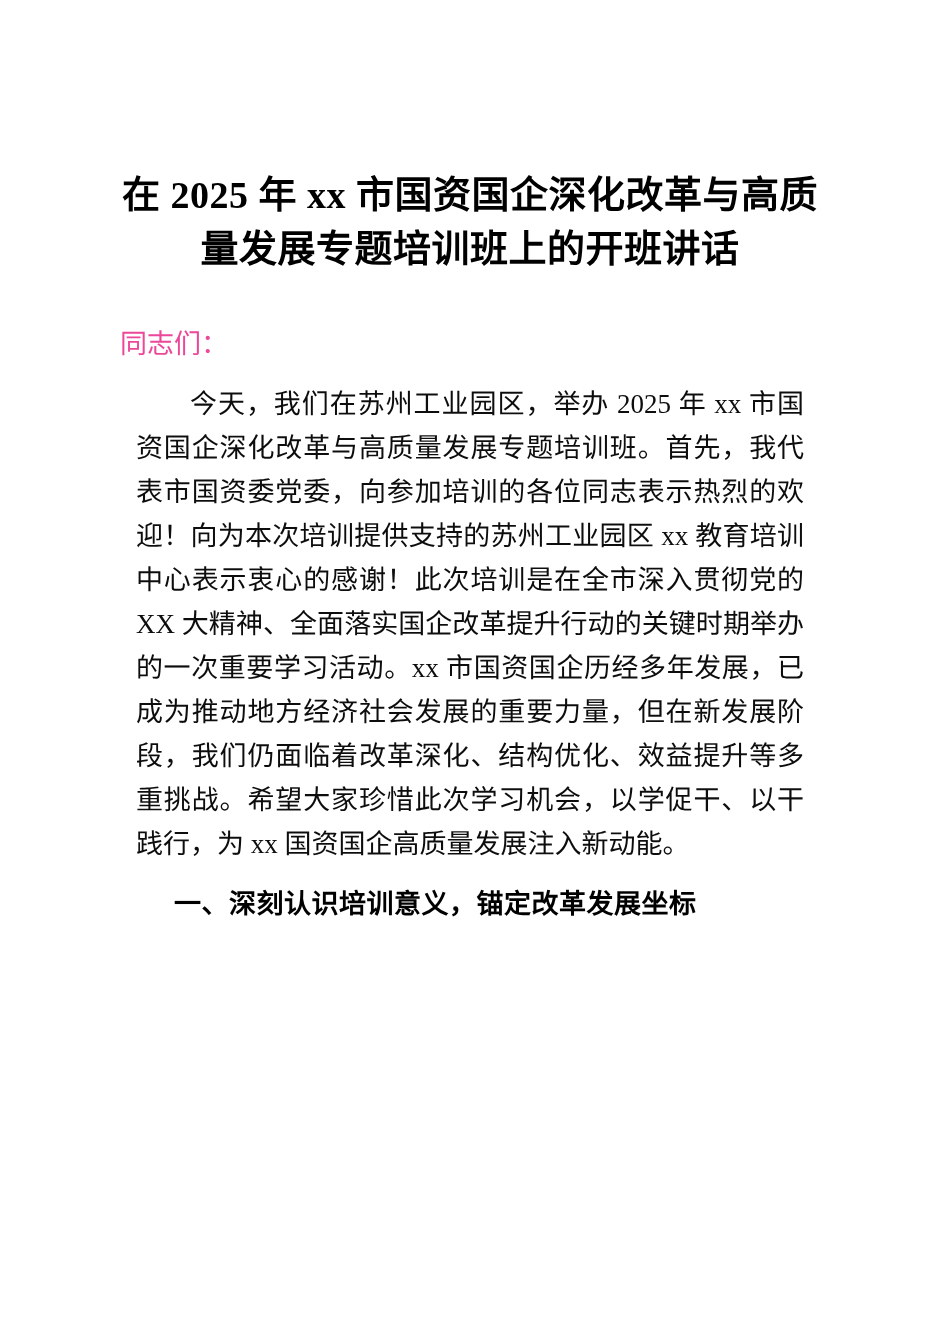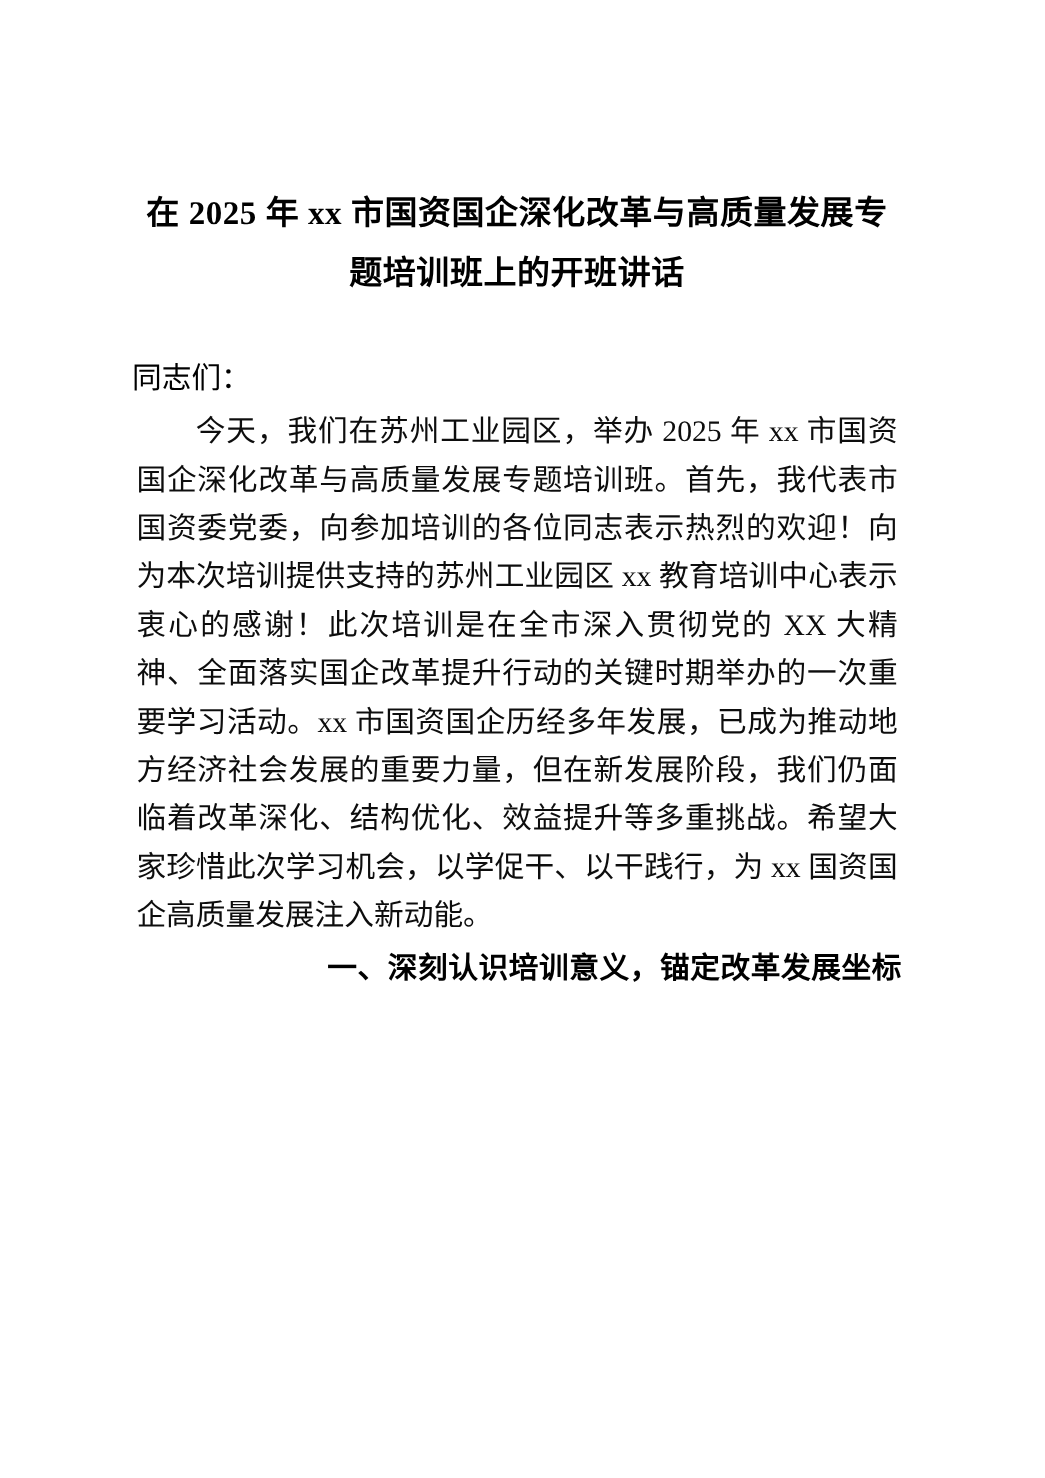--- a/index.html
+++ b/index.html
@@ -22,62 +22,62 @@
   .doc-body {
     position: absolute;
     left: 120px;
     top: 0;
     width: 700px;
   }
 
   .doc-title {
     font-family: "Liberation Serif", "DejaVu Serif", serif;
     font-weight: bold;
-    font-size: 30px;
+    font-size: 38px;
     line-height: 54px;
     color: #000000;
     text-align: center;
     letter-spacing: 0.5px;
     margin: 0;
     padding-top: 168px;
     width: 700px;
   }
 
   .salutation {
     font-family: "Liberation Serif", "DejaVu Serif", serif;
     font-size: 27px;
     line-height: 44px;
-    color: #000000;
+    color: #ec4899;
     margin: 0;
     padding-top: 46px;
     text-align: justify;
     text-justify: inter-ideograph;
   }
 
   .para {
     font-family: "Liberation Serif", "DejaVu Serif", serif;
     font-size: 27px;
     line-height: 44px;
     color: #0d0d0d;
-    margin: 4px;
+    margin: 16px;
     text-indent: 2em;
     text-align: justify;
     text-justify: inter-ideograph;
     word-break: break-all;
   }
 
   .section-heading {
     font-family: "Liberation Sans", "DejaVu Sans", sans-serif;
     font-weight: bold;
     font-size: 27px;
     line-height: 44px;
     color: #000000;
     margin: 0;
     text-indent: 2em;
-    text-align: right;
+    text-align: left;
     letter-spacing: 0.5px;
   }
 </style>
 </head>
 <body>
 
 <div class="page">
   <div class="doc-body">
 
     <h1 class="doc-title">在 2025 年 xx 市国资国企深化改革与高质量发展专题培训班上的开班讲话</h1>

